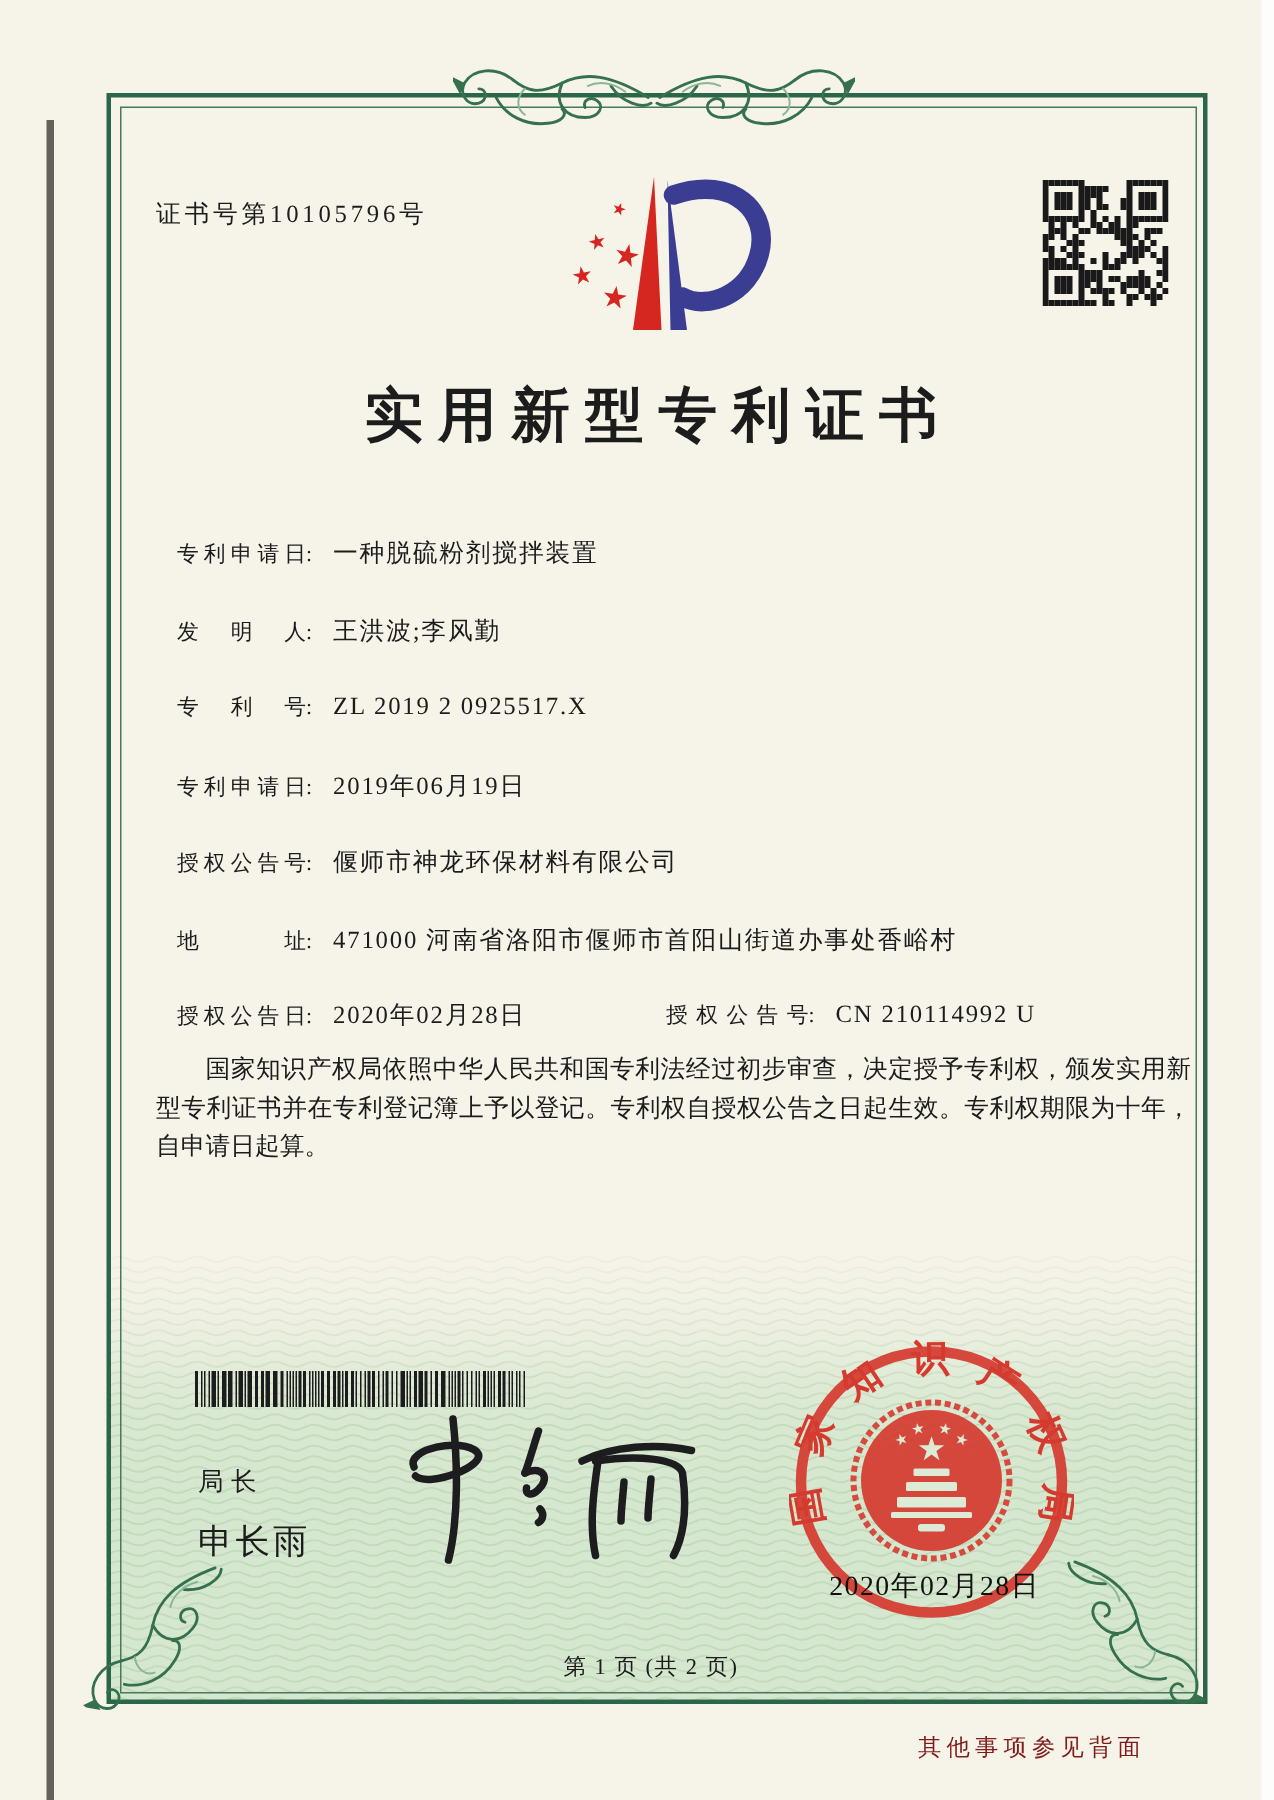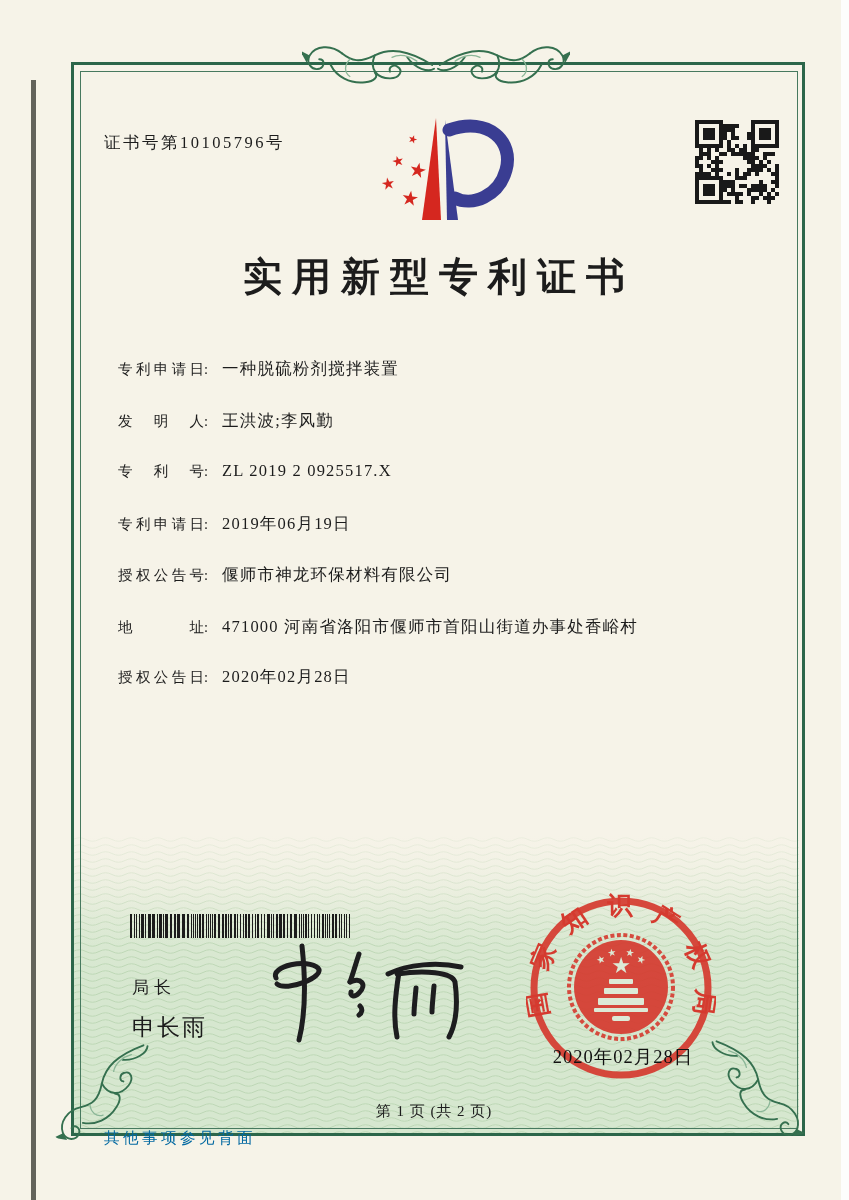--- a/index.html
+++ b/index.html
@@ -41,21 +41,21 @@
   .paras{left:104px;top:700px;width:690px;font-size:16.5px;line-height:25.6px;text-align:justify;}
   .paras p{margin:0;text-indent:33px;}
   
   .barcode{left:130px;top:914px;width:222px;height:26px;}
   .signer-role{left:132px;top:976px;font-size:17px;letter-spacing:5px;}
   .signer-name{left:132px;top:1012px;font-size:23px;letter-spacing:2px;}
   .signature{left:256px;top:940px;}
   .seal{left:526px;top:893px;}
   .seal-date{left:540px;top:1044px;width:166px;text-align:center;font-size:18.5px;letter-spacing:1px;color:#111;}
   .pagination{left:104px;top:1102px;width:660px;text-align:center;font-size:15px;letter-spacing:1px;}
-  .back-note{left:104px;top:1128px;width:660px;text-align:left;font-size:15.5px;letter-spacing:3.5px;color:#0369a1;}
+  .back-note{left:104px;top:1155px;width:660px;text-align:right;font-size:15.5px;letter-spacing:3.5px;color:#7f1d1d;}
 </style>
 </head>
 <body>
 
 <div class="abs edge-left"></div>
 <div class="abs edge-right"></div>
 
 <div class="abs green-zone">
   <svg width="726" height="300">
     <defs>
@@ -373,23 +373,27 @@
   <span class="flabel">专利申请日</span><span class="colon">:</span><span class="fval">2019年06月19日</span>
 </div>
 <div class="row" style="top:564px">
   <span class="flabel">授权公告号</span><span class="colon">:</span><span class="fval">偃师市神龙环保材料有限公司</span>
 </div>
 <div class="row" style="top:616px">
   <span class="flabel">地址</span><span class="colon">:</span><span class="fval">471000 河南省洛阳市偃师市首阳山街道办事处香峪村</span>
 </div>
 <div class="row" style="top:666px">
   <span class="flabel">授权公告日</span><span class="colon">:</span><span class="fval">2020年02月28日</span>
+  <span class="grant">
+    <span class="flabel">授权公告号</span><span class="colon">:</span><span class="fval">CN 210114992 U</span>
+  </span>
 </div>
 
 <div class="abs paras">
+  <p>国家知识产权局依照中华人民共和国专利法经过初步审查，决定授予专利权，颁发实用新型专利证书并在专利登记簿上予以登记。专利权自授权公告之日起生效。专利权期限为十年，自申请日起算。</p>
 </div>
 
 <div class="abs barcode"><svg width="222" height="24" fill="#1c1c1c">
       <rect x="0" y="0" width="2" height="24"></rect>
       <rect x="4" y="0" width="1" height="24"></rect>
       <rect x="6" y="0" width="1" height="24"></rect>
       <rect x="9" y="0" width="1" height="24"></rect>
       <rect x="11" y="0" width="3" height="24"></rect>
       <rect x="15" y="0" width="1" height="24"></rect>
       <rect x="18" y="0" width="3" height="24"></rect>

